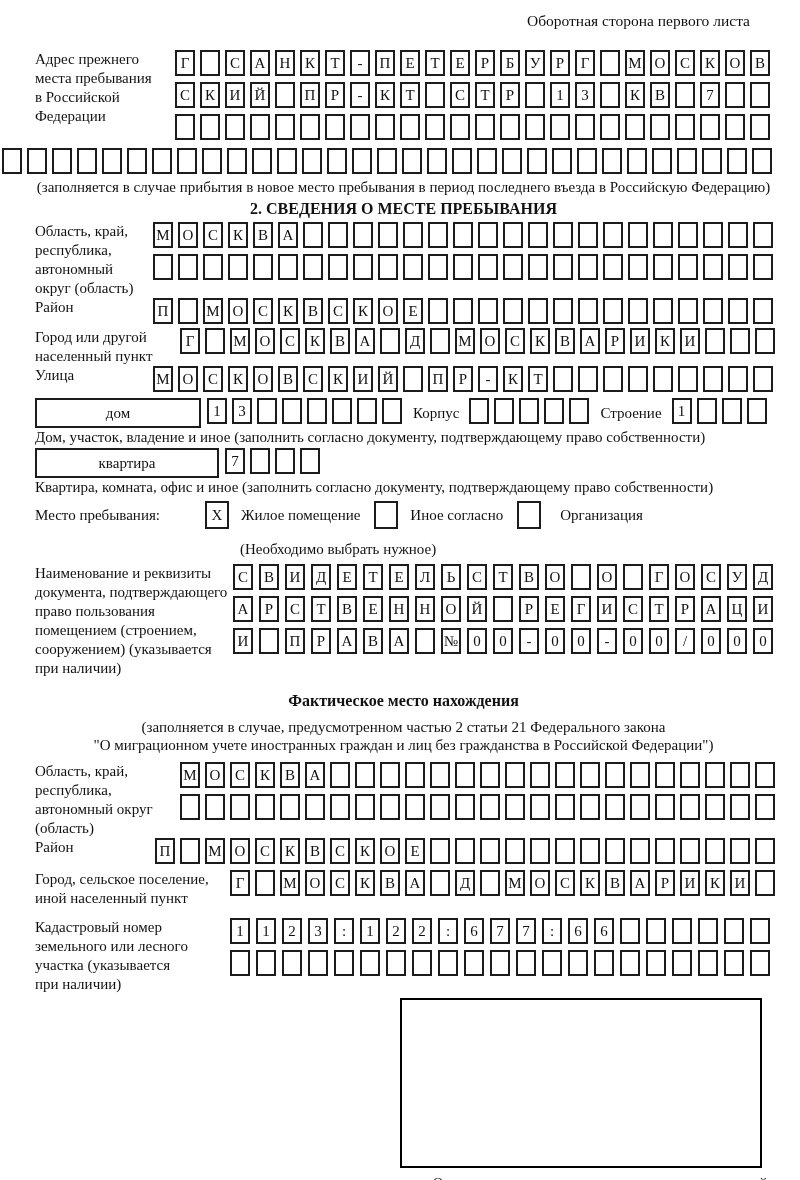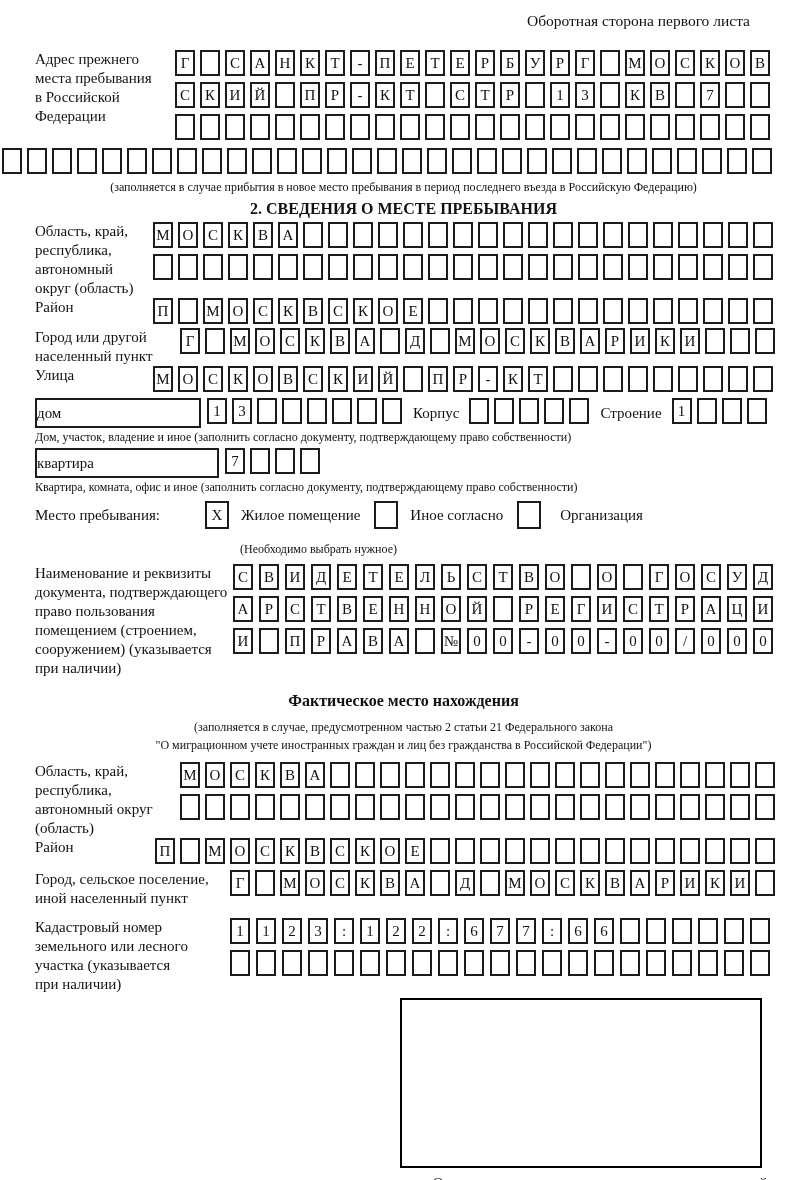--- a/index.html
+++ b/index.html
@@ -22,27 +22,27 @@
   .cbox {
     display:inline-block; width:20px; height:26px; margin-right:5px;
     border:2px solid #1c1c1c; text-align:center;
     font-size:15px; line-height:22px; vertical-align:top; background:#fff;
   }
   .wide .cbox { margin-right:6px; }
   .rows .boxrow { margin-bottom:2px; }
 
   .field-cell {
     border:2px solid #1c1c1c; height:30px; line-height:26px;
-    text-align:left; flex:0 0 auto; background:#fff;
+    text-align:center; flex:0 0 auto; background:#fff;
   }
   .dom-cell { width:166px; margin-right:6px; }
   .kv-cell  { width:184px; margin-right:6px; }
   .inline-lbl { line-height:30px; padding:0 10px 0 6px; white-space:nowrap; }
 
-  .note { font-size:12px; line-height:18px; }
+  .note { font-size:15px; line-height:18px; }
   .center { text-align:center; }
   .sec-title { font-weight:bold; text-align:center; font-size:16px; margin:4px 0 4px 0; }
 
   .prev-block { margin-top:20px; }
   .full-row { margin-left:-33px; margin-top:2px; }
 
   .stay { align-items:center; height:30px; margin-top:4px; }
   .checkbox {
     display:inline-block; width:24px; height:28px; border:2px solid #1c1c1c;
     text-align:center; line-height:24px; font-size:15px; flex:0 0 auto; background:#fff;

